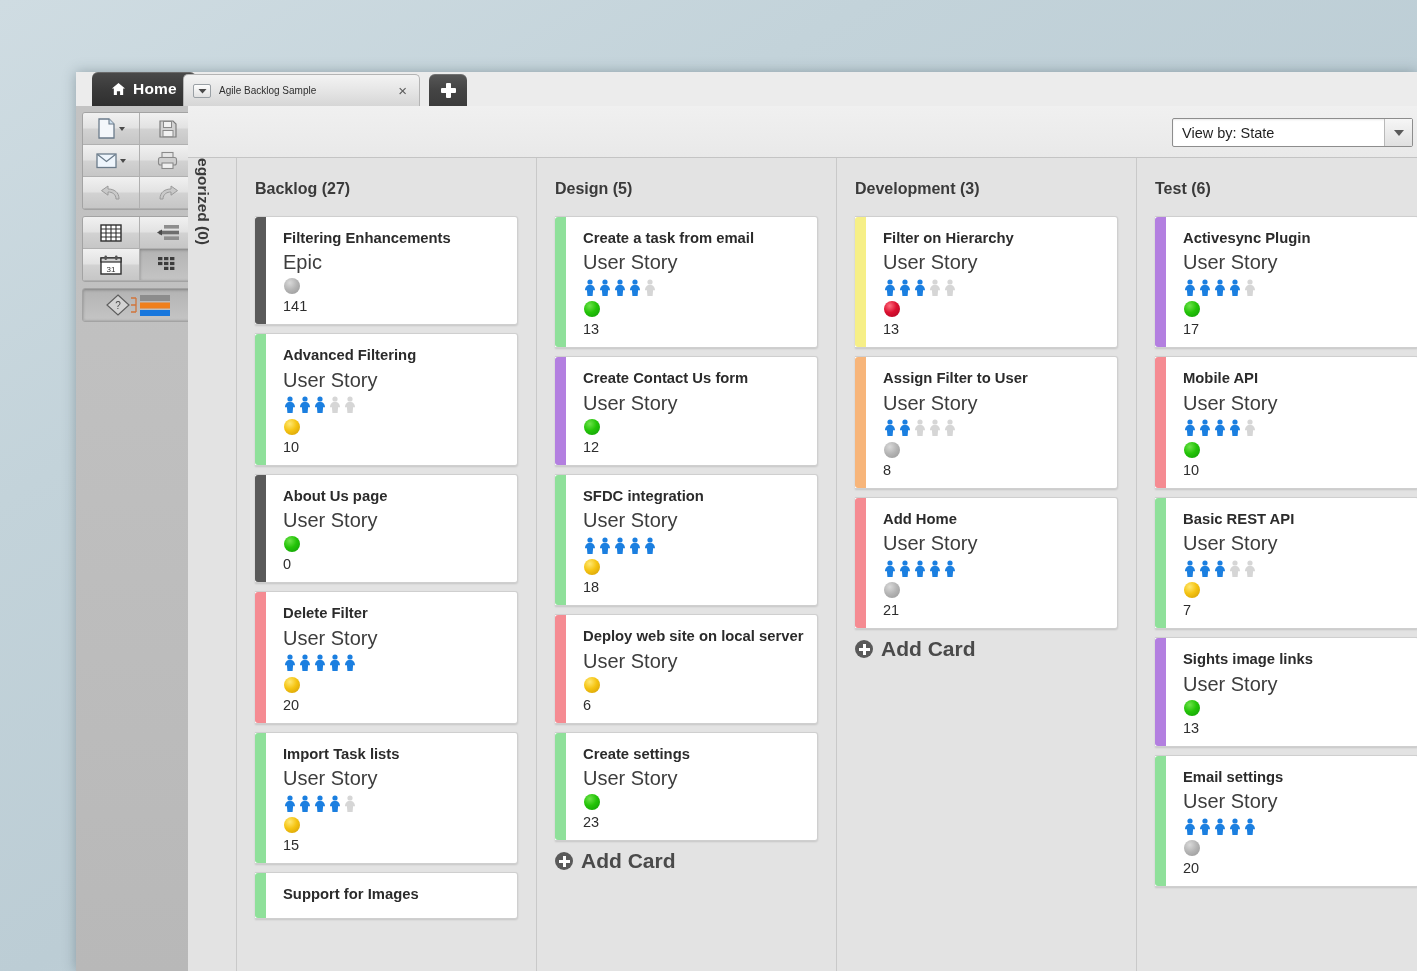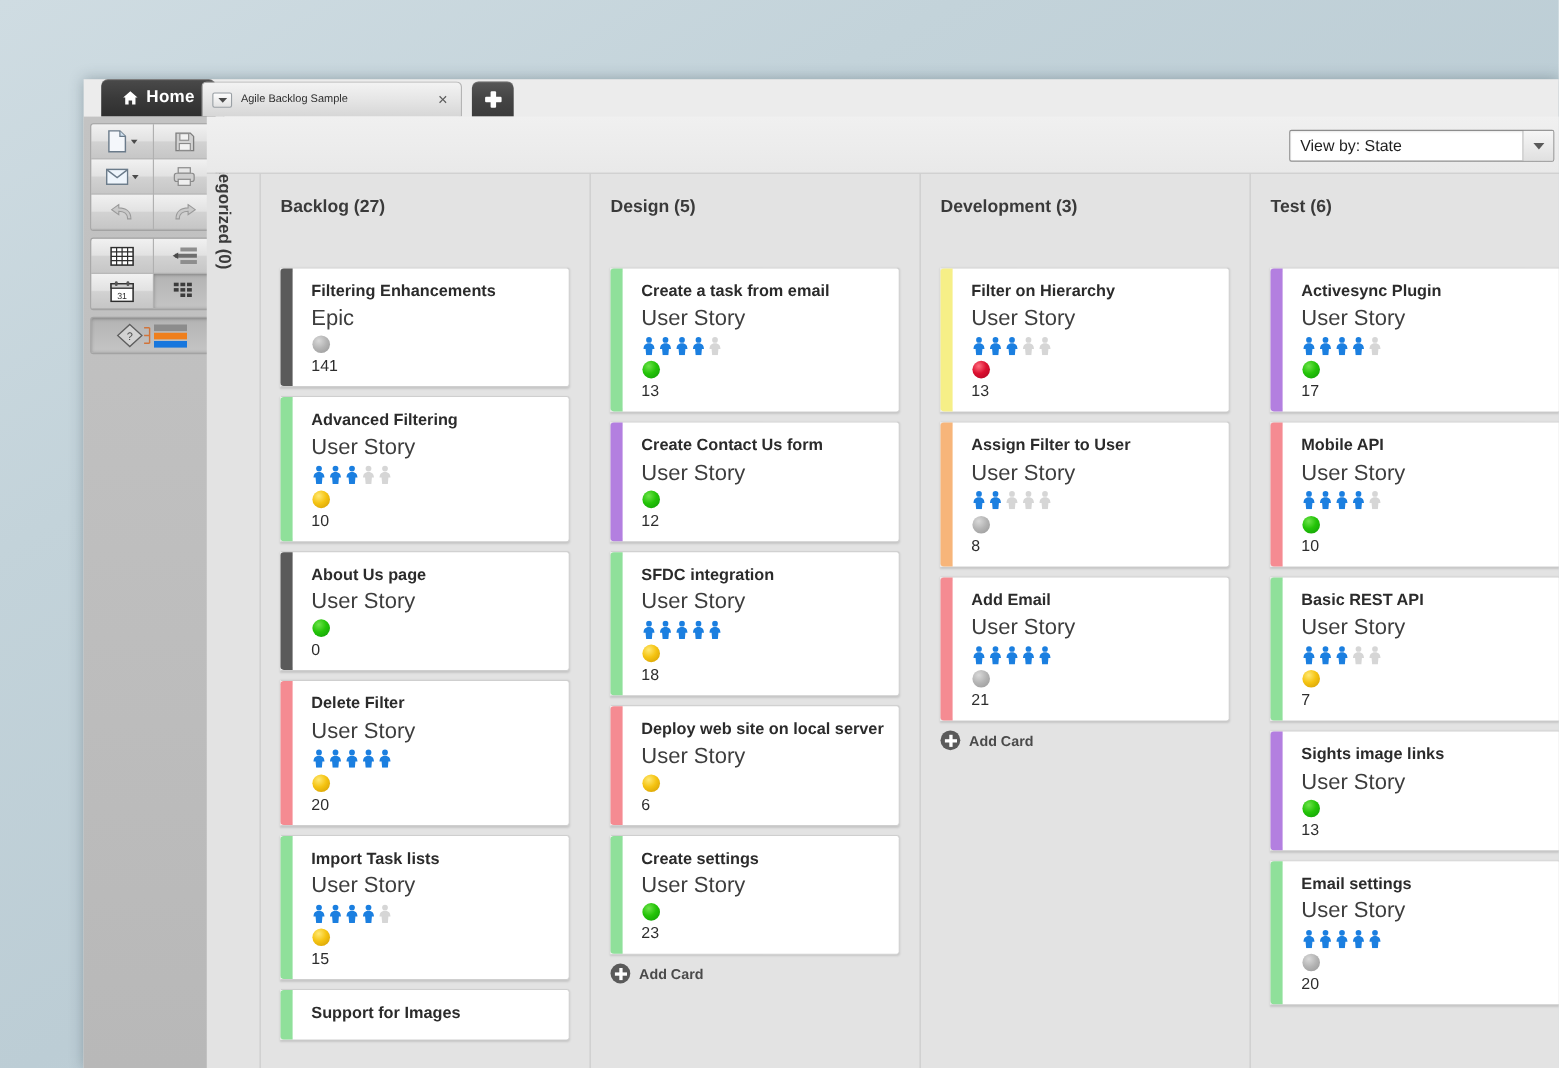--- a/index.html
+++ b/index.html
@@ -185,21 +185,21 @@
     padding: 0 0 0 0;
     position: relative;
     overflow: hidden;
   }
   .column:last-child { border-right: none; }
   .col-title {
     font-size: 16px; font-weight: bold; color: #3a3a3a;
     padding: 22px 0 0 18px;
     height: 58px;
   }
-  .col-cards { padding: 0 18px 0 18px; margin-top: 27px; }
+  .col-cards { padding: 0 18px 0 18px; }
 
   
   .card {
     position: relative;
     background: #fff;
     border: 1px solid #cfcfcf;
     border-left: none;
     border-radius: 0 3px 3px 0;
     margin-bottom: 8px;
     padding: 12px 12px 10px 28px;
@@ -227,21 +227,21 @@
   }
   .dot.green  { background: radial-gradient(circle at 36% 30%, #6de24a 0%, #24c408 45%, #0e9a06 100%); }
   .dot.yellow { background: radial-gradient(circle at 36% 30%, #ffe873 0%, #f5c413 45%, #d09a02 100%); }
   .dot.red    { background: radial-gradient(circle at 36% 30%, #ff6d7e 0%, #dc1030 45%, #ab0423 100%); }
   .dot.gray   { background: radial-gradient(circle at 36% 30%, #d9d9d9 0%, #b4b4b4 48%, #969696 100%); }
   .card .cnum { font-size: 14.5px; color: #2d2d2d; }
 
   .add-card {
     display: flex; align-items: center; gap: 8px;
     margin: 6px 0 0 18px;
-    font-size: 13px; font-weight: bold; color: #4a4a4a;
+    font-size: 21px; font-weight: bold; color: #4a4a4a;
     cursor: pointer;
   }
   .add-card .pcircle {
     width: 18px; height: 18px; border-radius: 50%;
     background: #5a5a5a;
     position: relative; flex: 0 0 auto;
   }
   .add-card .pcircle:before, .add-card .pcircle:after {
     content:""; position: absolute; background:#fff;
   }
@@ -667,21 +667,21 @@
                 <svg width="14" height="17" viewBox="0 0 14 17">
                   <circle cx="7" cy="3" r="2.6" fill="#d6d6d6"></circle>
                   <path d="M7 6 C3.6 6 2.2 8 2 11.2 L3.9 11.2 L4.4 17 L9.6 17 L10.1 11.2 L12 11.2 C11.8 8 10.4 6 7 6 Z" fill="#d6d6d6"></path>
                 </svg>
               </div>
               <div class="dot gray"></div>
               <div class="cnum">8</div>
             </div>
             <div class="card">
               <span class="stripe" style="background:#f58b92"></span>
-              <div class="ctitle">Add Email</div>
+              <div class="ctitle">Add Home</div>
               <div class="ctype">User Story</div>
               <div class="rating">
                 <svg width="14" height="17" viewBox="0 0 14 17">
                   <circle cx="7" cy="3" r="2.6" fill="#1b7fe0"></circle>
                   <path d="M7 6 C3.6 6 2.2 8 2 11.2 L3.9 11.2 L4.4 17 L9.6 17 L10.1 11.2 L12 11.2 C11.8 8 10.4 6 7 6 Z" fill="#1b7fe0"></path>
                 </svg>
                 <svg width="14" height="17" viewBox="0 0 14 17">
                   <circle cx="7" cy="3" r="2.6" fill="#1b7fe0"></circle>
                   <path d="M7 6 C3.6 6 2.2 8 2 11.2 L3.9 11.2 L4.4 17 L9.6 17 L10.1 11.2 L12 11.2 C11.8 8 10.4 6 7 6 Z" fill="#1b7fe0"></path>
                 </svg>

